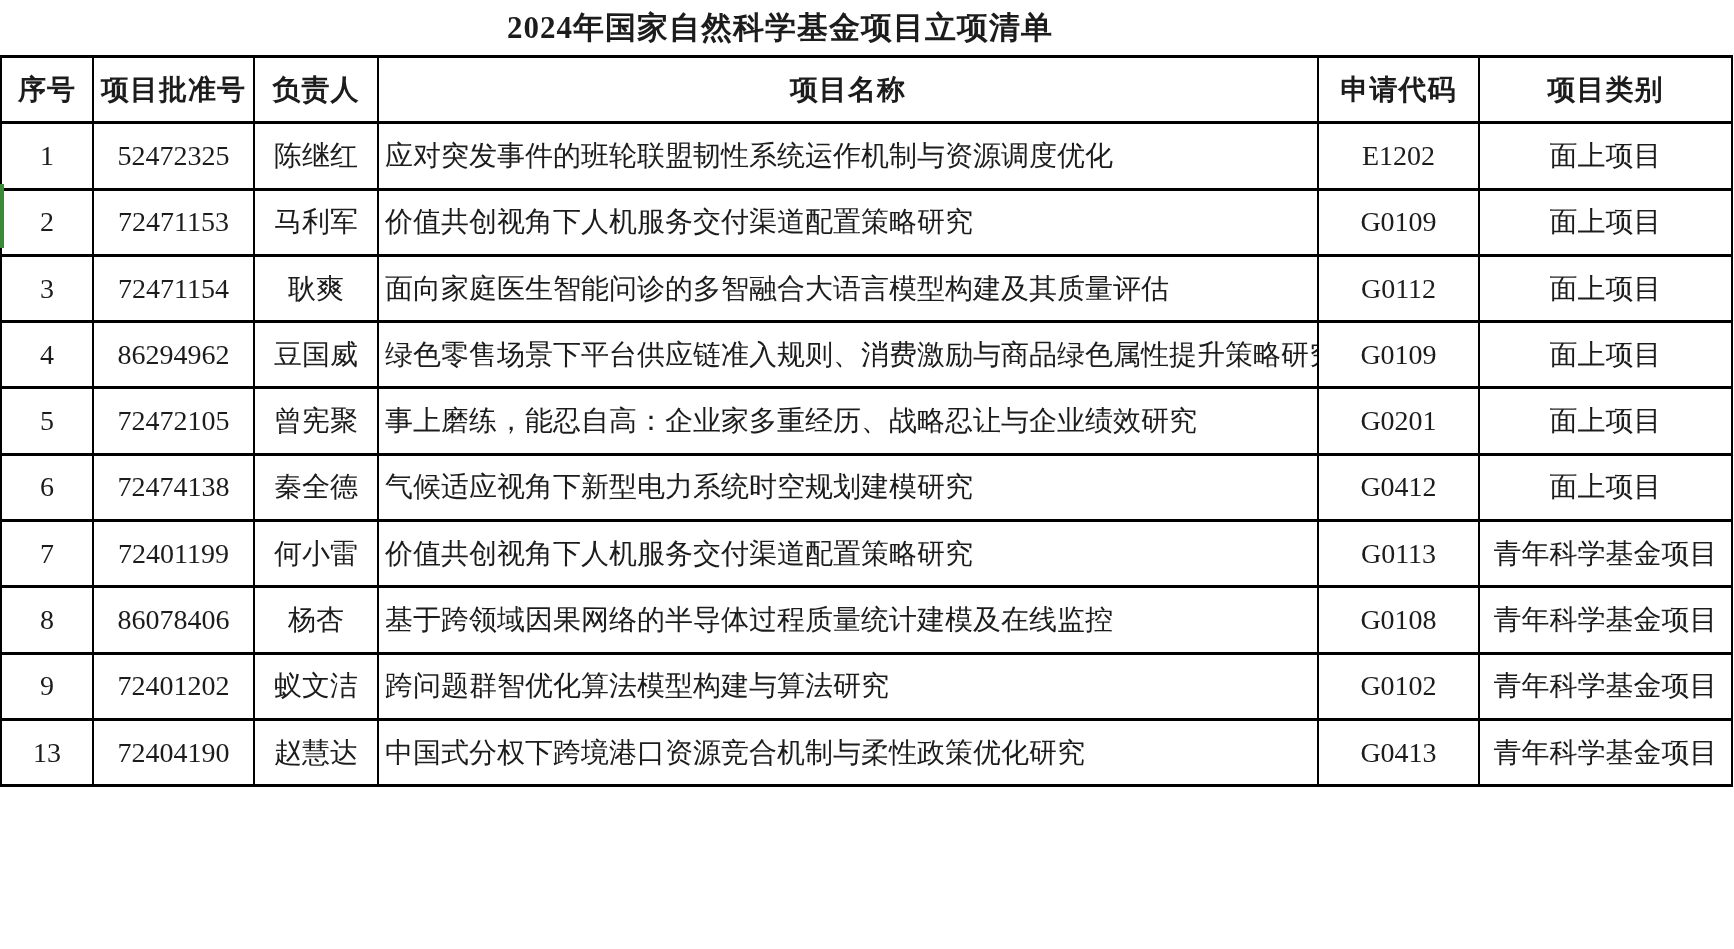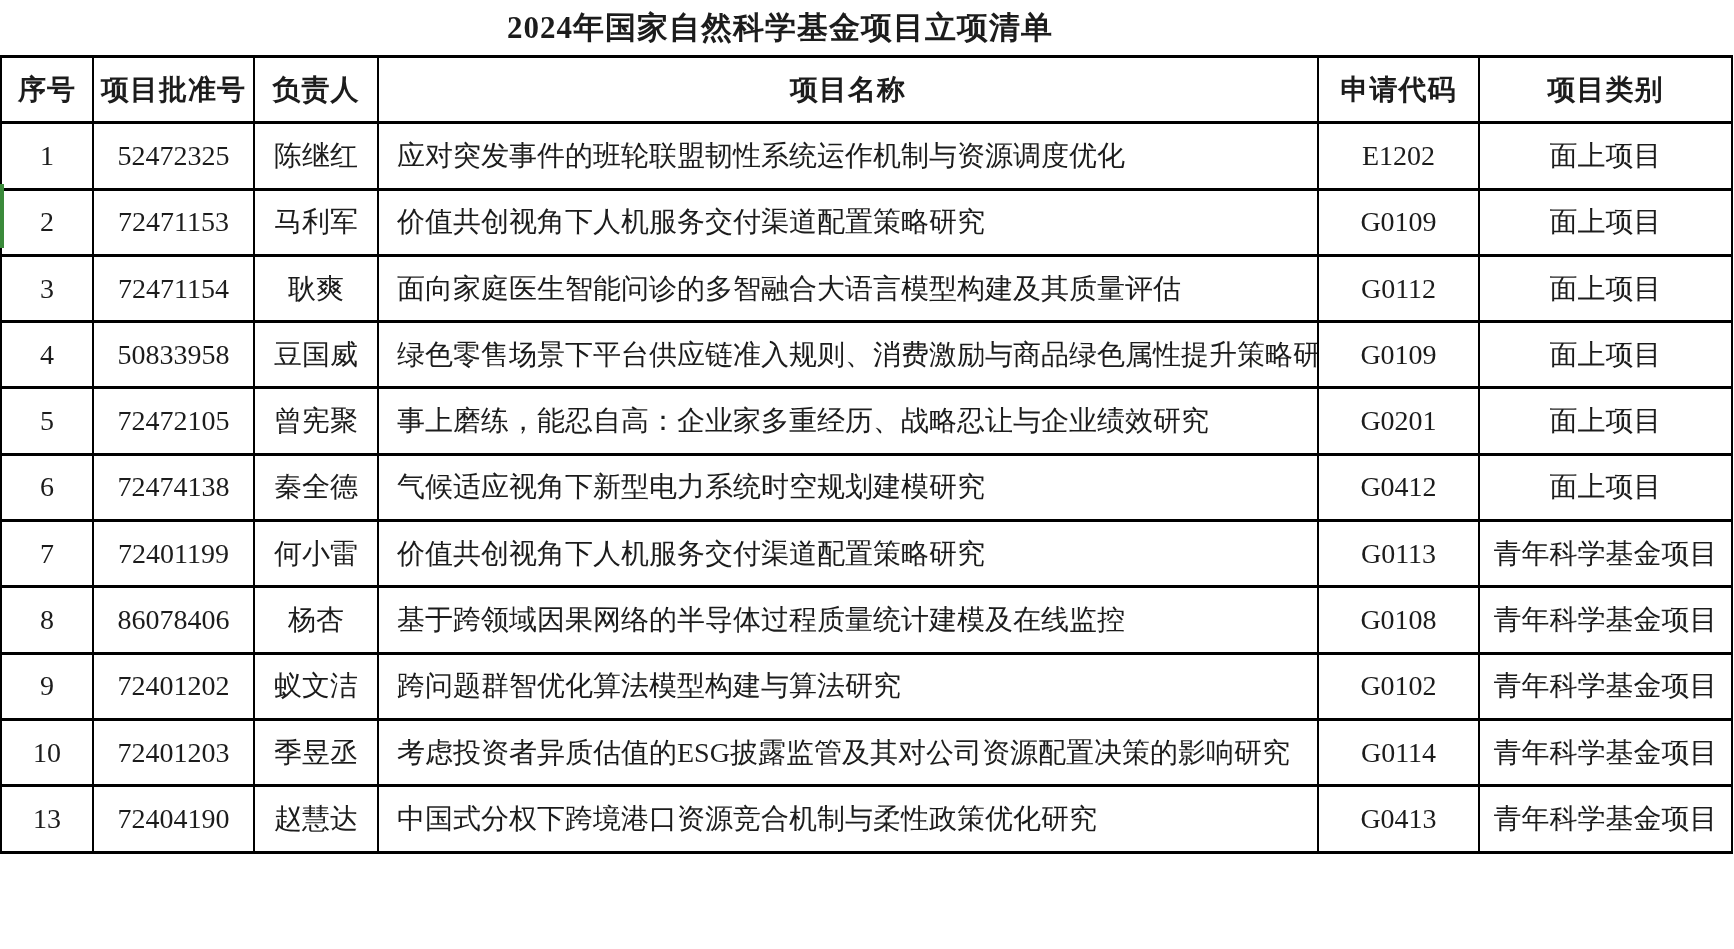--- a/index.html
+++ b/index.html
@@ -39,21 +39,21 @@
     overflow:hidden;
     color:var(--text,#1c1c1c);
   }
   table.projects th{
     font-weight:bold;
     letter-spacing:1px;
     text-align:center;
   }
   table.projects td.name-cell{
     text-align:left;
-    padding-left:18px;
+    padding-left:6px;
   }
   .active-row-marker{
     position:absolute;
     left:0;top:184px;
     width:4px;height:64px;
     background:var(--row-marker-green,#3a8a3a);
   }
 </style>
 </head>
 <body>
@@ -103,21 +103,21 @@
       <tr>
         <td>3</td>
         <td>72471154</td>
         <td>耿爽</td>
         <td class="name-cell">面向家庭医生智能问诊的多智融合大语言模型构建及其质量评估</td>
         <td>G0112</td>
         <td>面上项目</td>
       </tr>
       <tr>
         <td>4</td>
-        <td>50833958</td>
+        <td>86294962</td>
         <td>豆国威</td>
         <td class="name-cell">绿色零售场景下平台供应链准入规则、消费激励与商品绿色属性提升策略研究</td>
         <td>G0109</td>
         <td>面上项目</td>
       </tr>
       <tr>
         <td>5</td>
         <td>72472105</td>
         <td>曾宪聚</td>
         <td class="name-cell">事上磨练，能忍自高：企业家多重经历、战略忍让与企业绩效研究</td>
@@ -150,28 +150,20 @@
       </tr>
       <tr>
         <td>9</td>
         <td>72401202</td>
         <td>蚁文洁</td>
         <td class="name-cell">跨问题群智优化算法模型构建与算法研究</td>
         <td>G0102</td>
         <td>青年科学基金项目</td>
       </tr>
       <tr>
-        <td>10</td>
-        <td>72401203</td>
-        <td>季昱丞</td>
-        <td class="name-cell">考虑投资者异质估值的ESG披露监管及其对公司资源配置决策的影响研究</td>
-        <td>G0114</td>
-        <td>青年科学基金项目</td>
-      </tr>
-      <tr>
         <td>13</td>
         <td>72404190</td>
         <td>赵慧达</td>
         <td class="name-cell">中国式分权下跨境港口资源竞合机制与柔性政策优化研究</td>
         <td>G0413</td>
         <td>青年科学基金项目</td>
       </tr>
     </tbody>
   </table>
 

